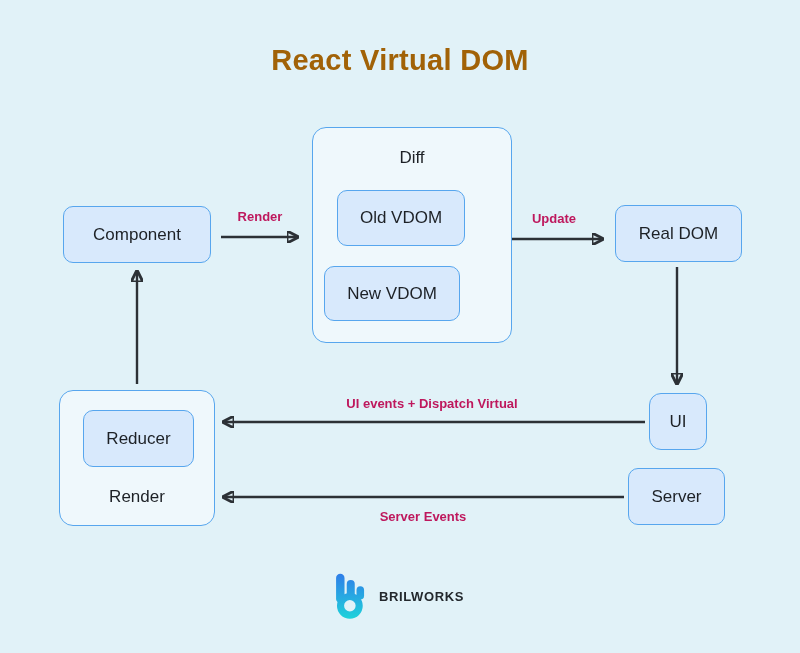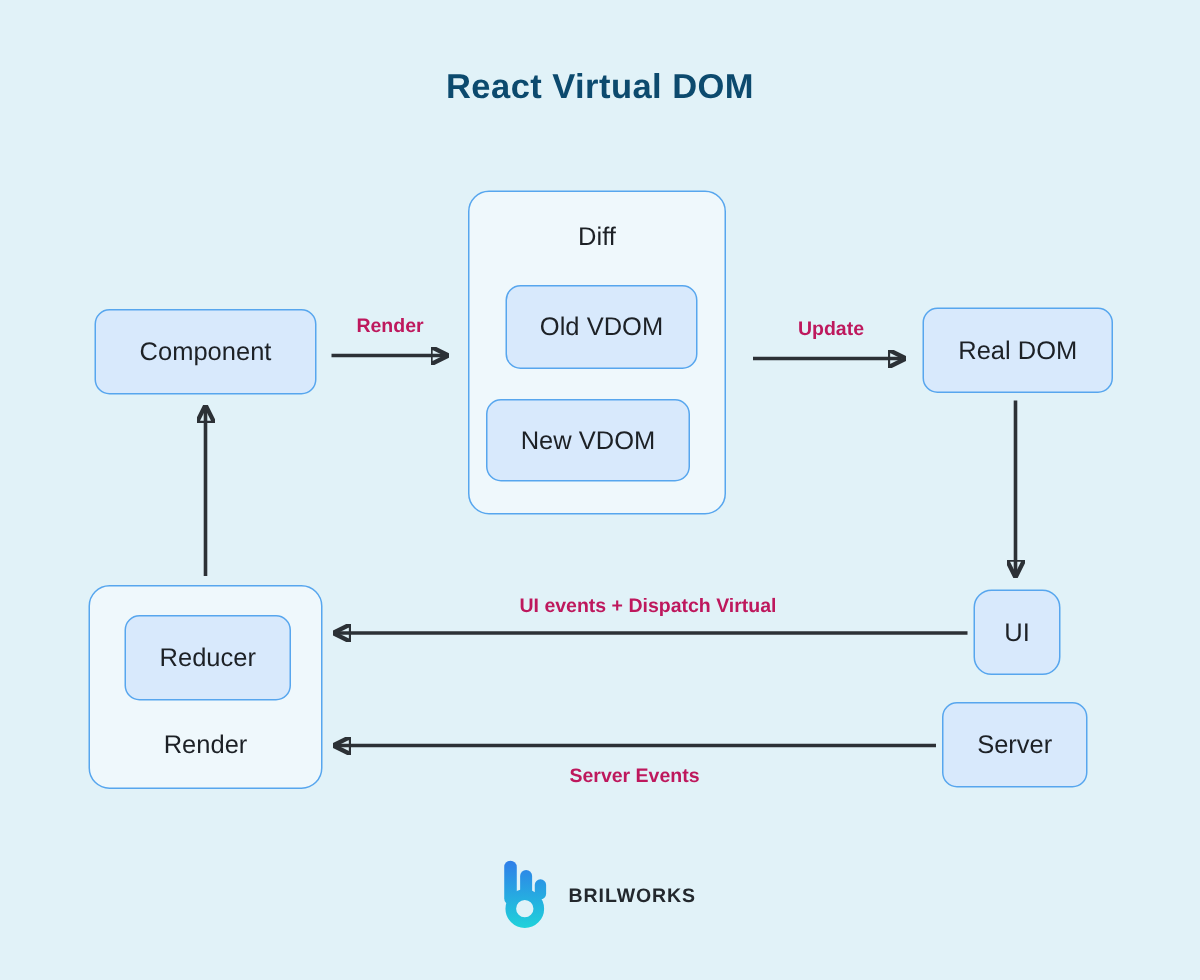--- a/index.html
+++ b/index.html
@@ -3,22 +3,22 @@
 <meta charset="utf-8">
 <style>
   html,body { margin:0; padding:0; background:#e1f2f8; }
   .canvas {
     position:relative; width:800px; height:653px;
     background:#e1f2f8; overflow:hidden;
     font-family:"Liberation Sans", sans-serif; color:#1d2126;
   }
   .title {
     position:absolute; top:44px; left:0; width:100%;
-    text-align:center; font-size:23px; font-weight:700;
-    letter-spacing:.3px; color:#0c4a6e; margin:0;
+    text-align:center; font-size:29px; font-weight:700;
+    letter-spacing:.3px; color:#a16207; margin:0;
   }
   .node {
     position:absolute; box-sizing:border-box;
     display:flex; align-items:center; justify-content:center;
     background:#d8e9fc; border:1.5px solid #57a6ee; border-radius:10px;
     font-size:17px; font-weight:500; color:#1d2126; white-space:nowrap;
   }
   .container {
     position:absolute; box-sizing:border-box;
     background:#eff8fc; border:1.5px solid #57a6ee; border-radius:14px;
@@ -29,21 +29,21 @@
   }
   .edge-label {
     position:absolute; transform:translateX(-50%);
     font-size:13px; color:#be185d; white-space:nowrap;font-weight:bold;
   }
   .arrows { position:absolute; left:0; top:0; }
   .arrows path { stroke:#2c3136; stroke-width:2.4; fill:none; }
 
   
   #node-component   { left:63px;  top:206px; width:148px; height:57px; }
-  #container-diff   { left:312px; top:127px; width:172px; height:216px; }
+  #container-diff   { left:312px; top:127px; width:200px; height:216px; }
   #diff-label       { top:20px; }
   #node-old-vdom    { left:24px;  top:62px;  width:128px; height:56px; }
   #node-new-vdom    { left:11px;  top:138px; width:136px; height:55px; }
   #node-real-dom    { left:615px; top:205px; width:127px; height:57px; }
   #node-ui          { left:649px; top:393px; width:58px;  height:57px; border-radius:12px; }
   #container-store  { left:59px;  top:390px; width:156px; height:136px; }
   #node-reducer     { left:23px;  top:19px;  width:111px; height:57px; }
   #store-label      { top:96px; }
   #node-server      { left:628px; top:468px; width:97px;  height:57px; }
 

